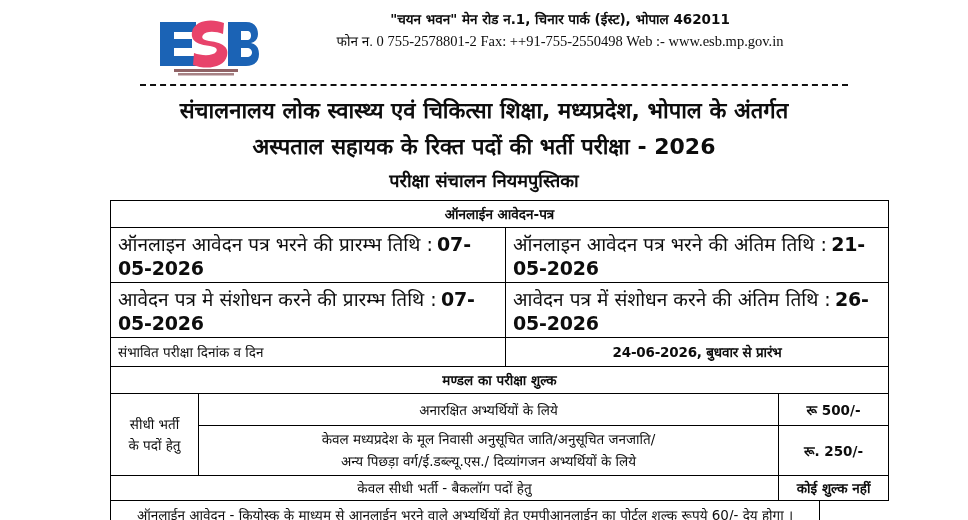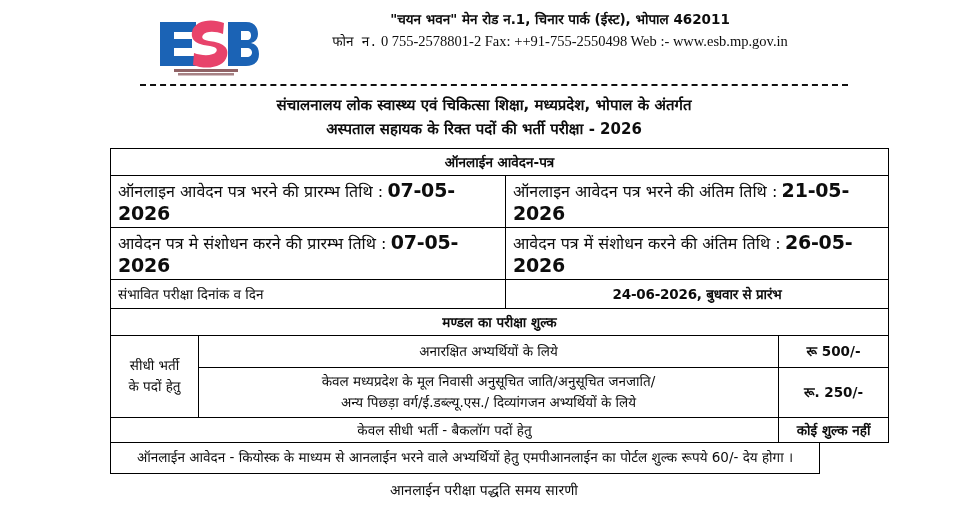--- a/index.html
+++ b/index.html
@@ -53,38 +53,38 @@
     margin-top: 3px;
     white-space: nowrap;
   }
   .org-contact {
     font-family: "Liberation Serif", serif;
     font-size: 14.5px;
     line-height: 1.5;
     margin-top: 2px;
     white-space: nowrap;
   }
-  .org-contact .dev { font-family: Liberation Mono, monospace; font-size: 13.5px; }
+  .org-contact .dev { font-family: Liberation Sans, sans-serif; font-size: 13.5px; }
 
   .dashed-rule {
     border: 0;
     border-top: 2px dashed #111;
     margin: 6px 120px 0 140px;
     height: 0;
   }
 
   
   .title-block {
     text-align: center;
     margin-top: 7px;
     font-family: "DejaVu Sans", sans-serif;
     font-weight: 700;
   }
   .title-line {
-    font-size: 15px;
+    font-size: 22px;
     line-height: 1.62;
     white-space: nowrap;
   }
   .title-sub {
     font-size: 18px;
     line-height: 1.5;
     margin-top: 3px;
   }
 
   
@@ -106,21 +106,21 @@
   .c { text-align: center; }
   .l { text-align: left; }
   .b { font-weight: 700; }
   .band { font-weight: 700; font-size: 14px; }
   .dt {
     font-family: "DejaVu Sans", sans-serif;
     font-weight: 700;
     font-size: 19px;
     letter-spacing: -0.2px;
   }
-  .lbl { font-size: 16px; }
+  .lbl { font-size: 19px; }
   .row-h { height: 29px; }
   .row-h2 { height: 27px; }
 
   .fee-big { font-size: 14px; }
   .fee-amt { font-weight: 700; font-size: 14.5px; }
   .fee-left { font-size: 14px; line-height: 1.55; }
   .two-line { line-height: 1.6; }
   .nofee { font-size: 13px; }
 
   .portal-note {
@@ -171,20 +171,21 @@
     <div class="org-addr">"चयन भवन" मेन रोड न.1, चिनार पार्क (ईस्ट), भोपाल 462011</div>
     <div class="org-contact"><span class="dev">फोन न.</span><span> 0 755-2578801-2  Fax: ++91-755-2550498 Web :- www.esb.mp.gov.in</span></div>
   </div>
 </div>
 
 <hr class="dashed-rule">
 
 <div class="title-block">
   <div class="title-line">संचालनालय लोक स्वास्थ्य एवं चिकित्सा शिक्षा, मध्यप्रदेश, भोपाल के अंतर्गत</div>
   <div class="title-line">अस्पताल सहायक के रिक्त पदों की भर्ती परीक्षा - 2026</div>
+  <div class="title-sub">परीक्षा संचालन नियमपुस्तिका</div>
 </div>
 
 <table class="tbl main-tbl">
   <colgroup>
     <col style="width:88px">
     <col style="width:110px">
     <col style="width:197px">
     <col style="width:143px">
     <col style="width:130px">
     <col style="width:110px">

